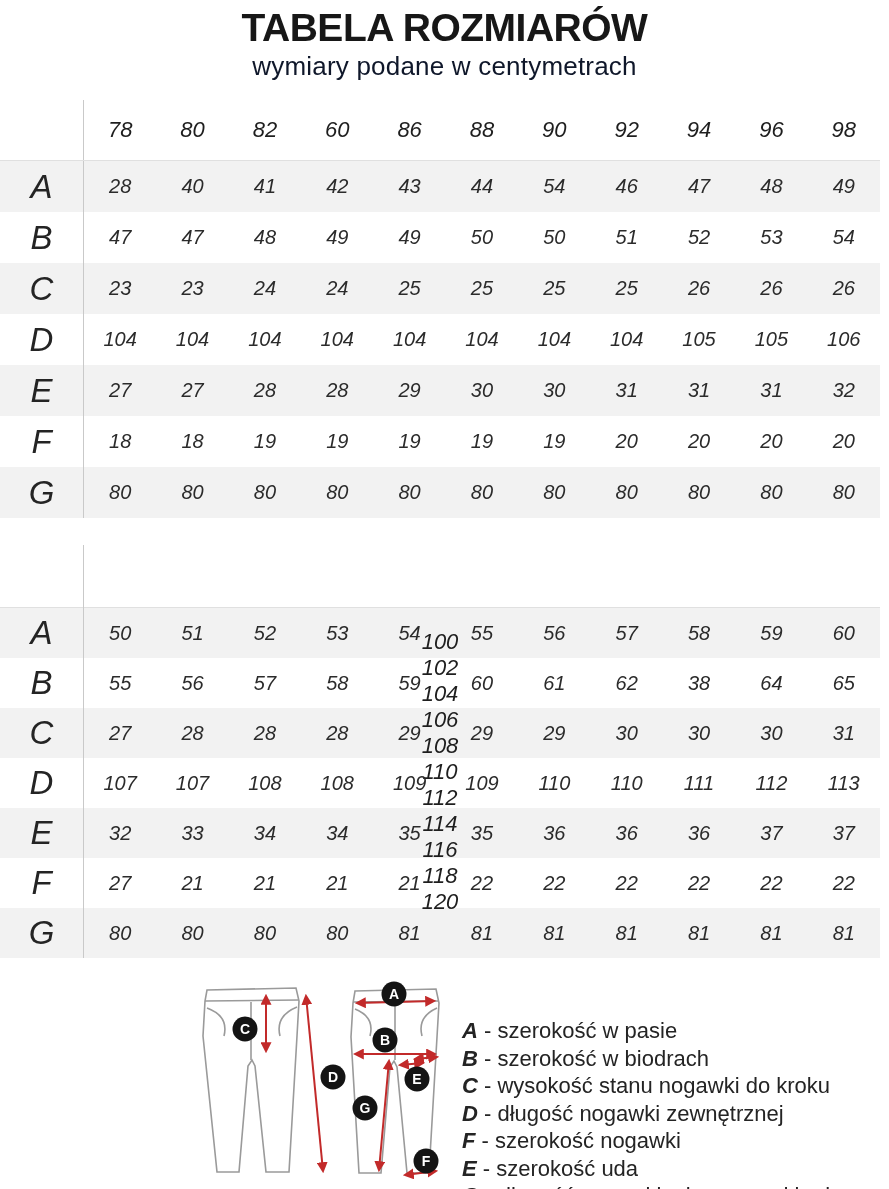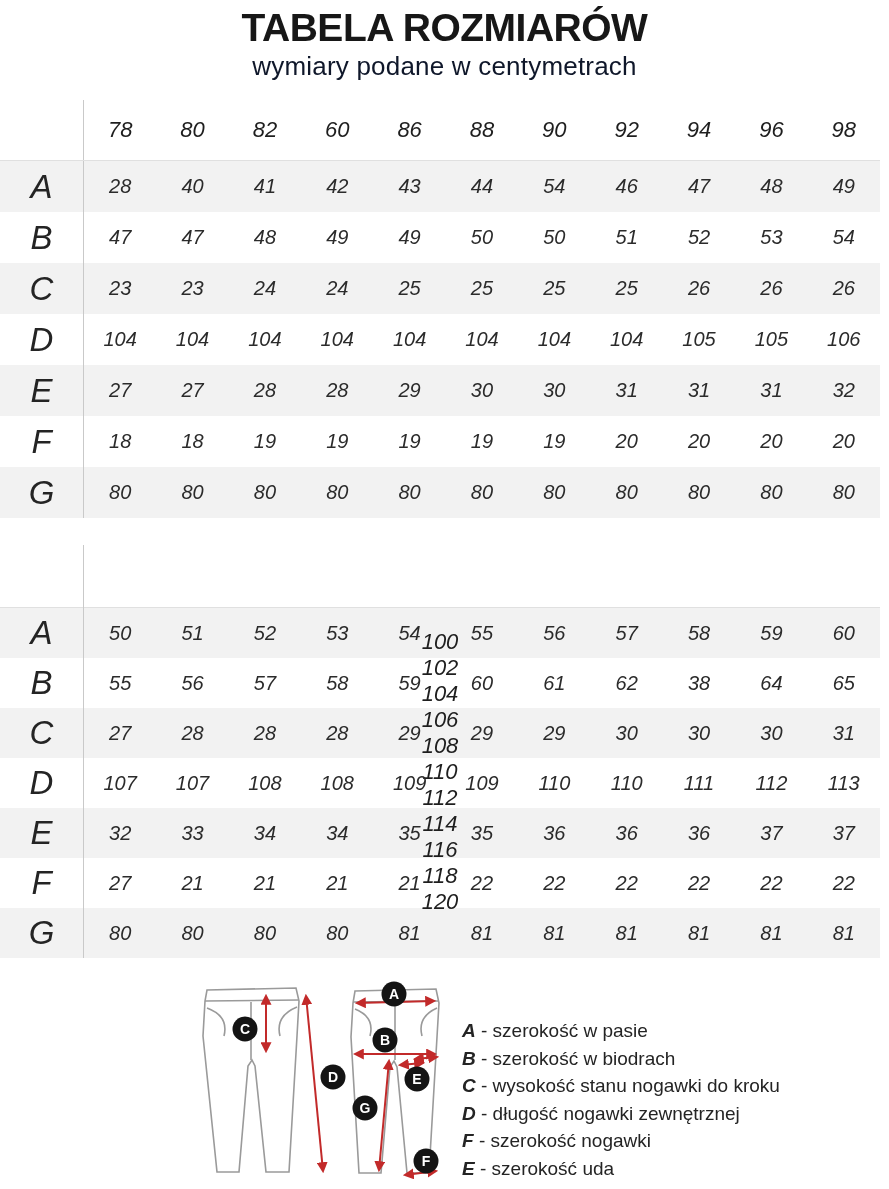--- a/index.html
+++ b/index.html
@@ -42,21 +42,21 @@
   #table2 .data-row { height: 50px; }
   .data-row.alt { background: #f2f2f2; }
   .val-cell {
     flex: 1; display: flex; align-items: center; justify-content: center;
     font-size: 20px; color: #2b2b2b;
   }
 
   
   .pants-svg { position: absolute; left: 193px; top: 981px; }
   .legend { position: absolute; left: 462px; top: 1017px; }
-  .legend-item { font-size: 19px; line-height: 27.5px; color: #242424; white-space: nowrap; }
+  .legend-item { font-size: 22px; line-height: 27.5px; color: #242424; white-space: nowrap; }
   .legend-key { font-weight: 700; font-style: italic; }
 </style>
 </head>
 <body>
 
 <div class="page">
 
   <div class="hdr">
     <div class="title">TABELA ROZMIARÓW</div>
     <div class="subtitle">wymiary podane w centymetrach</div>

